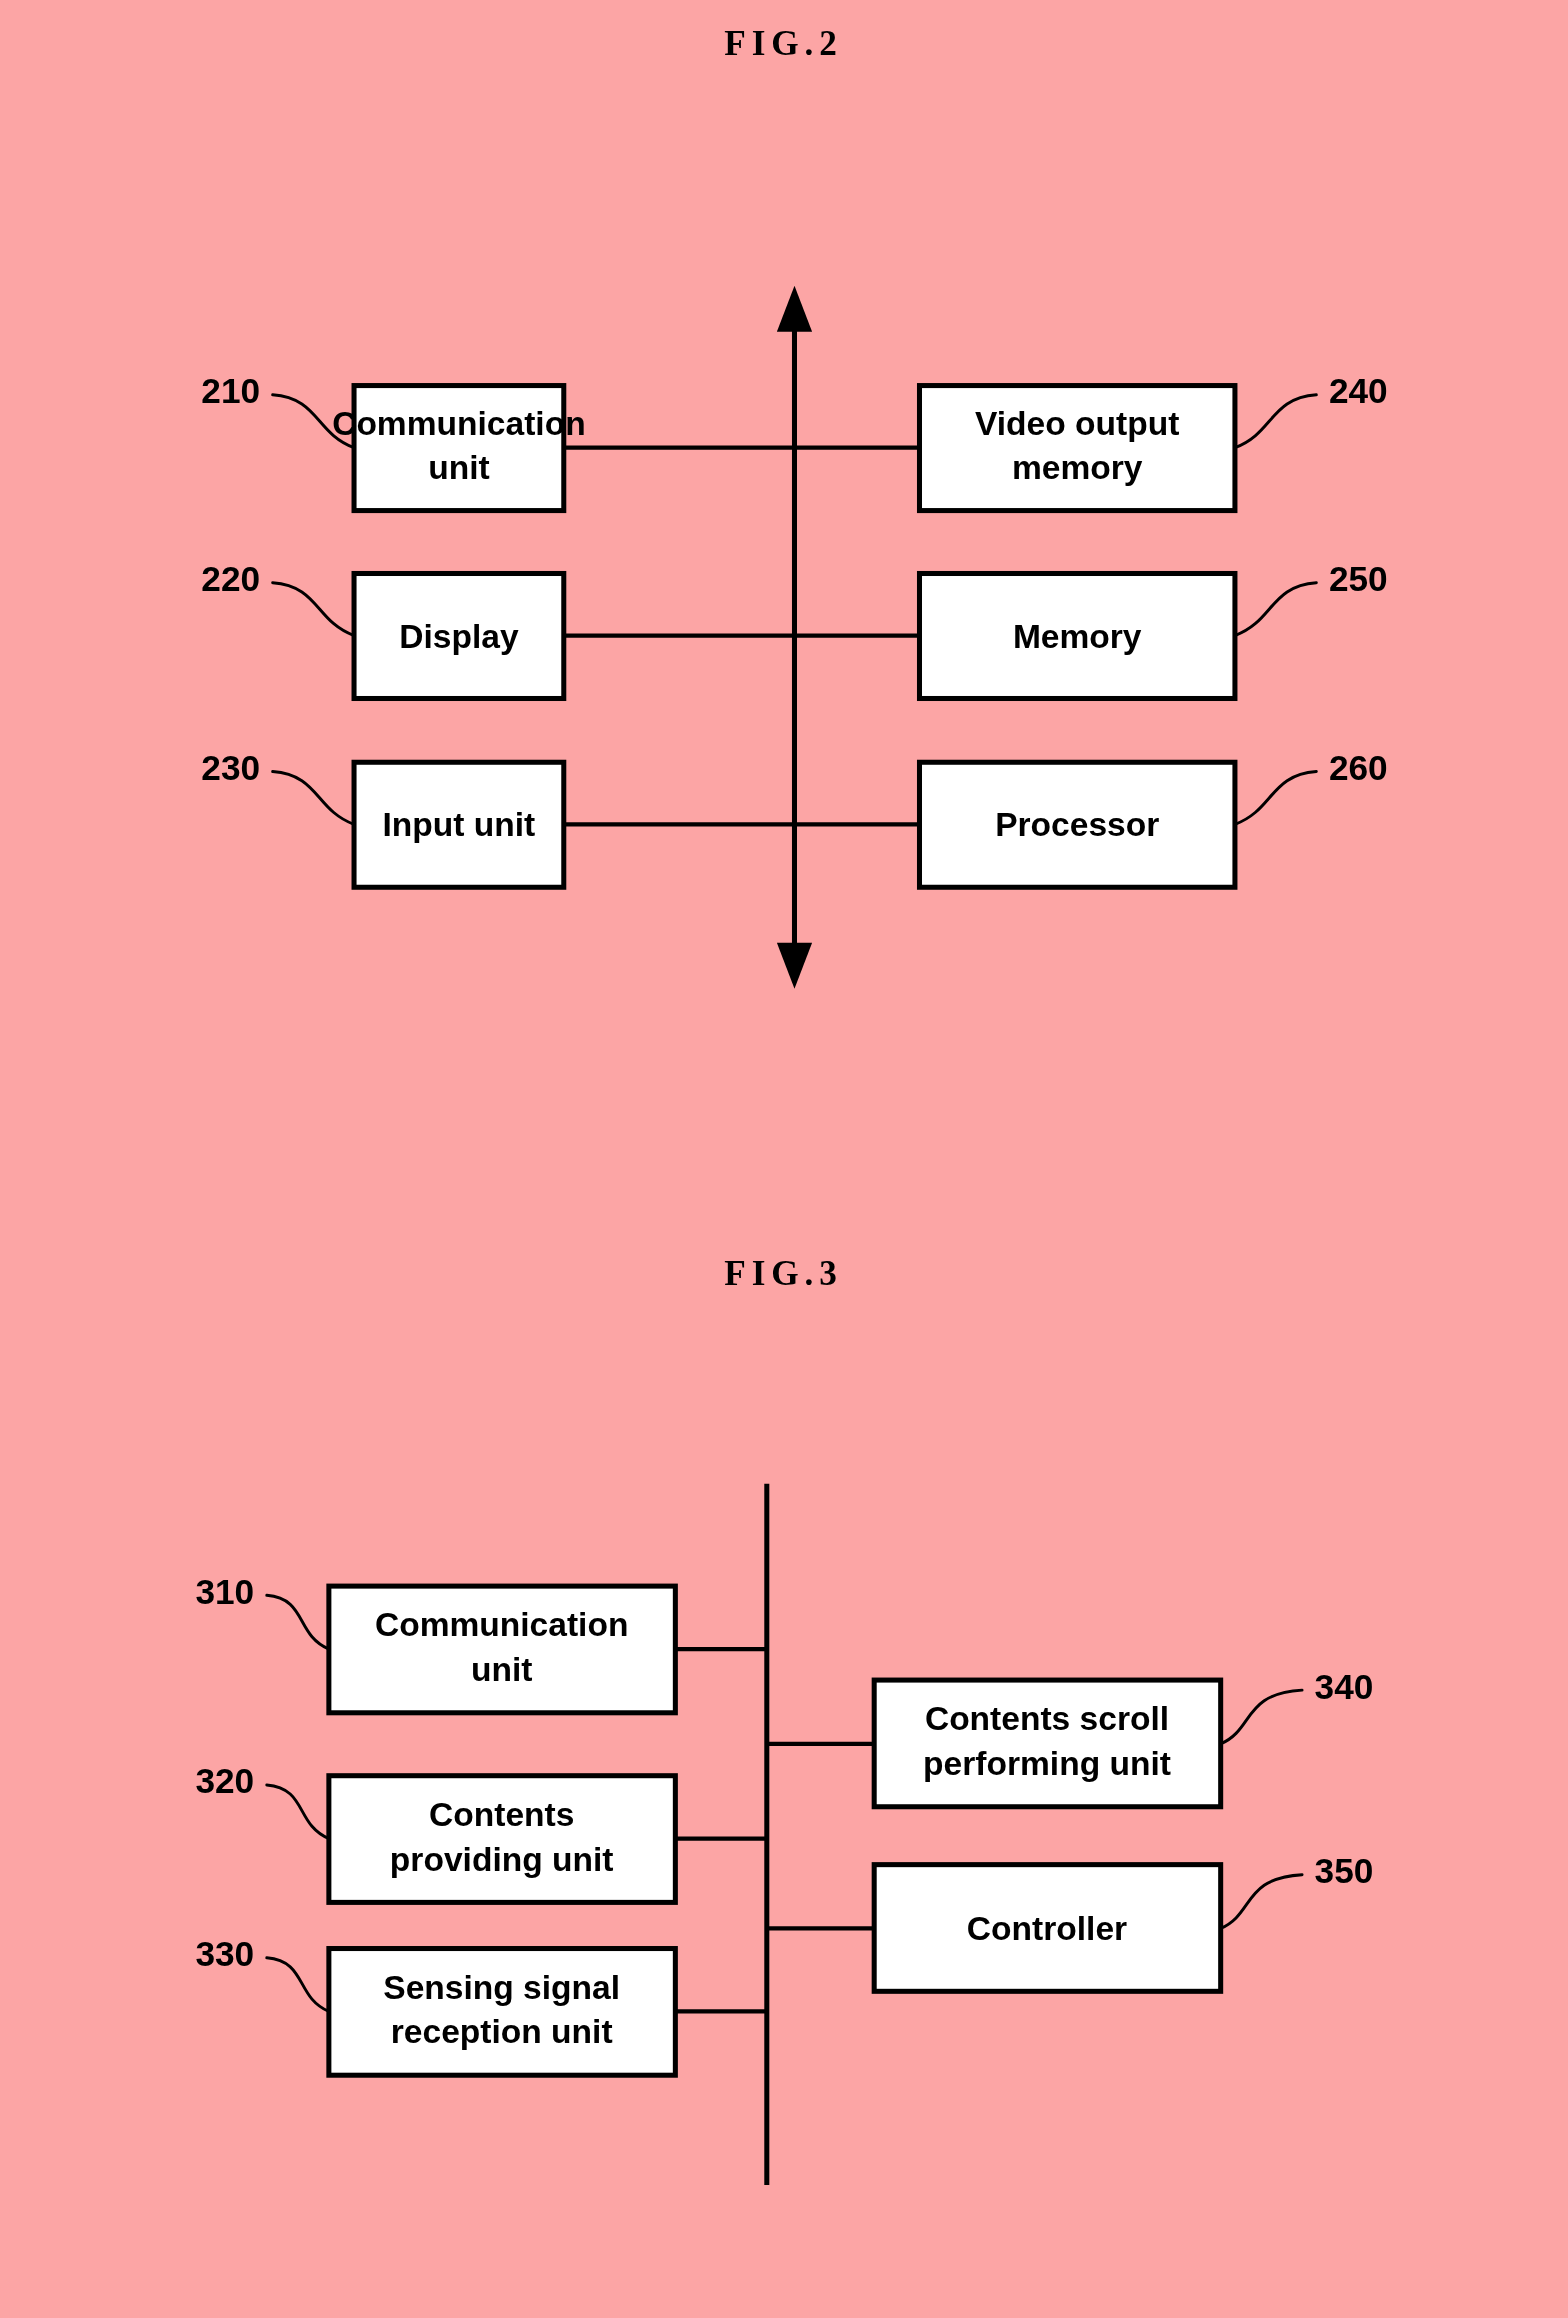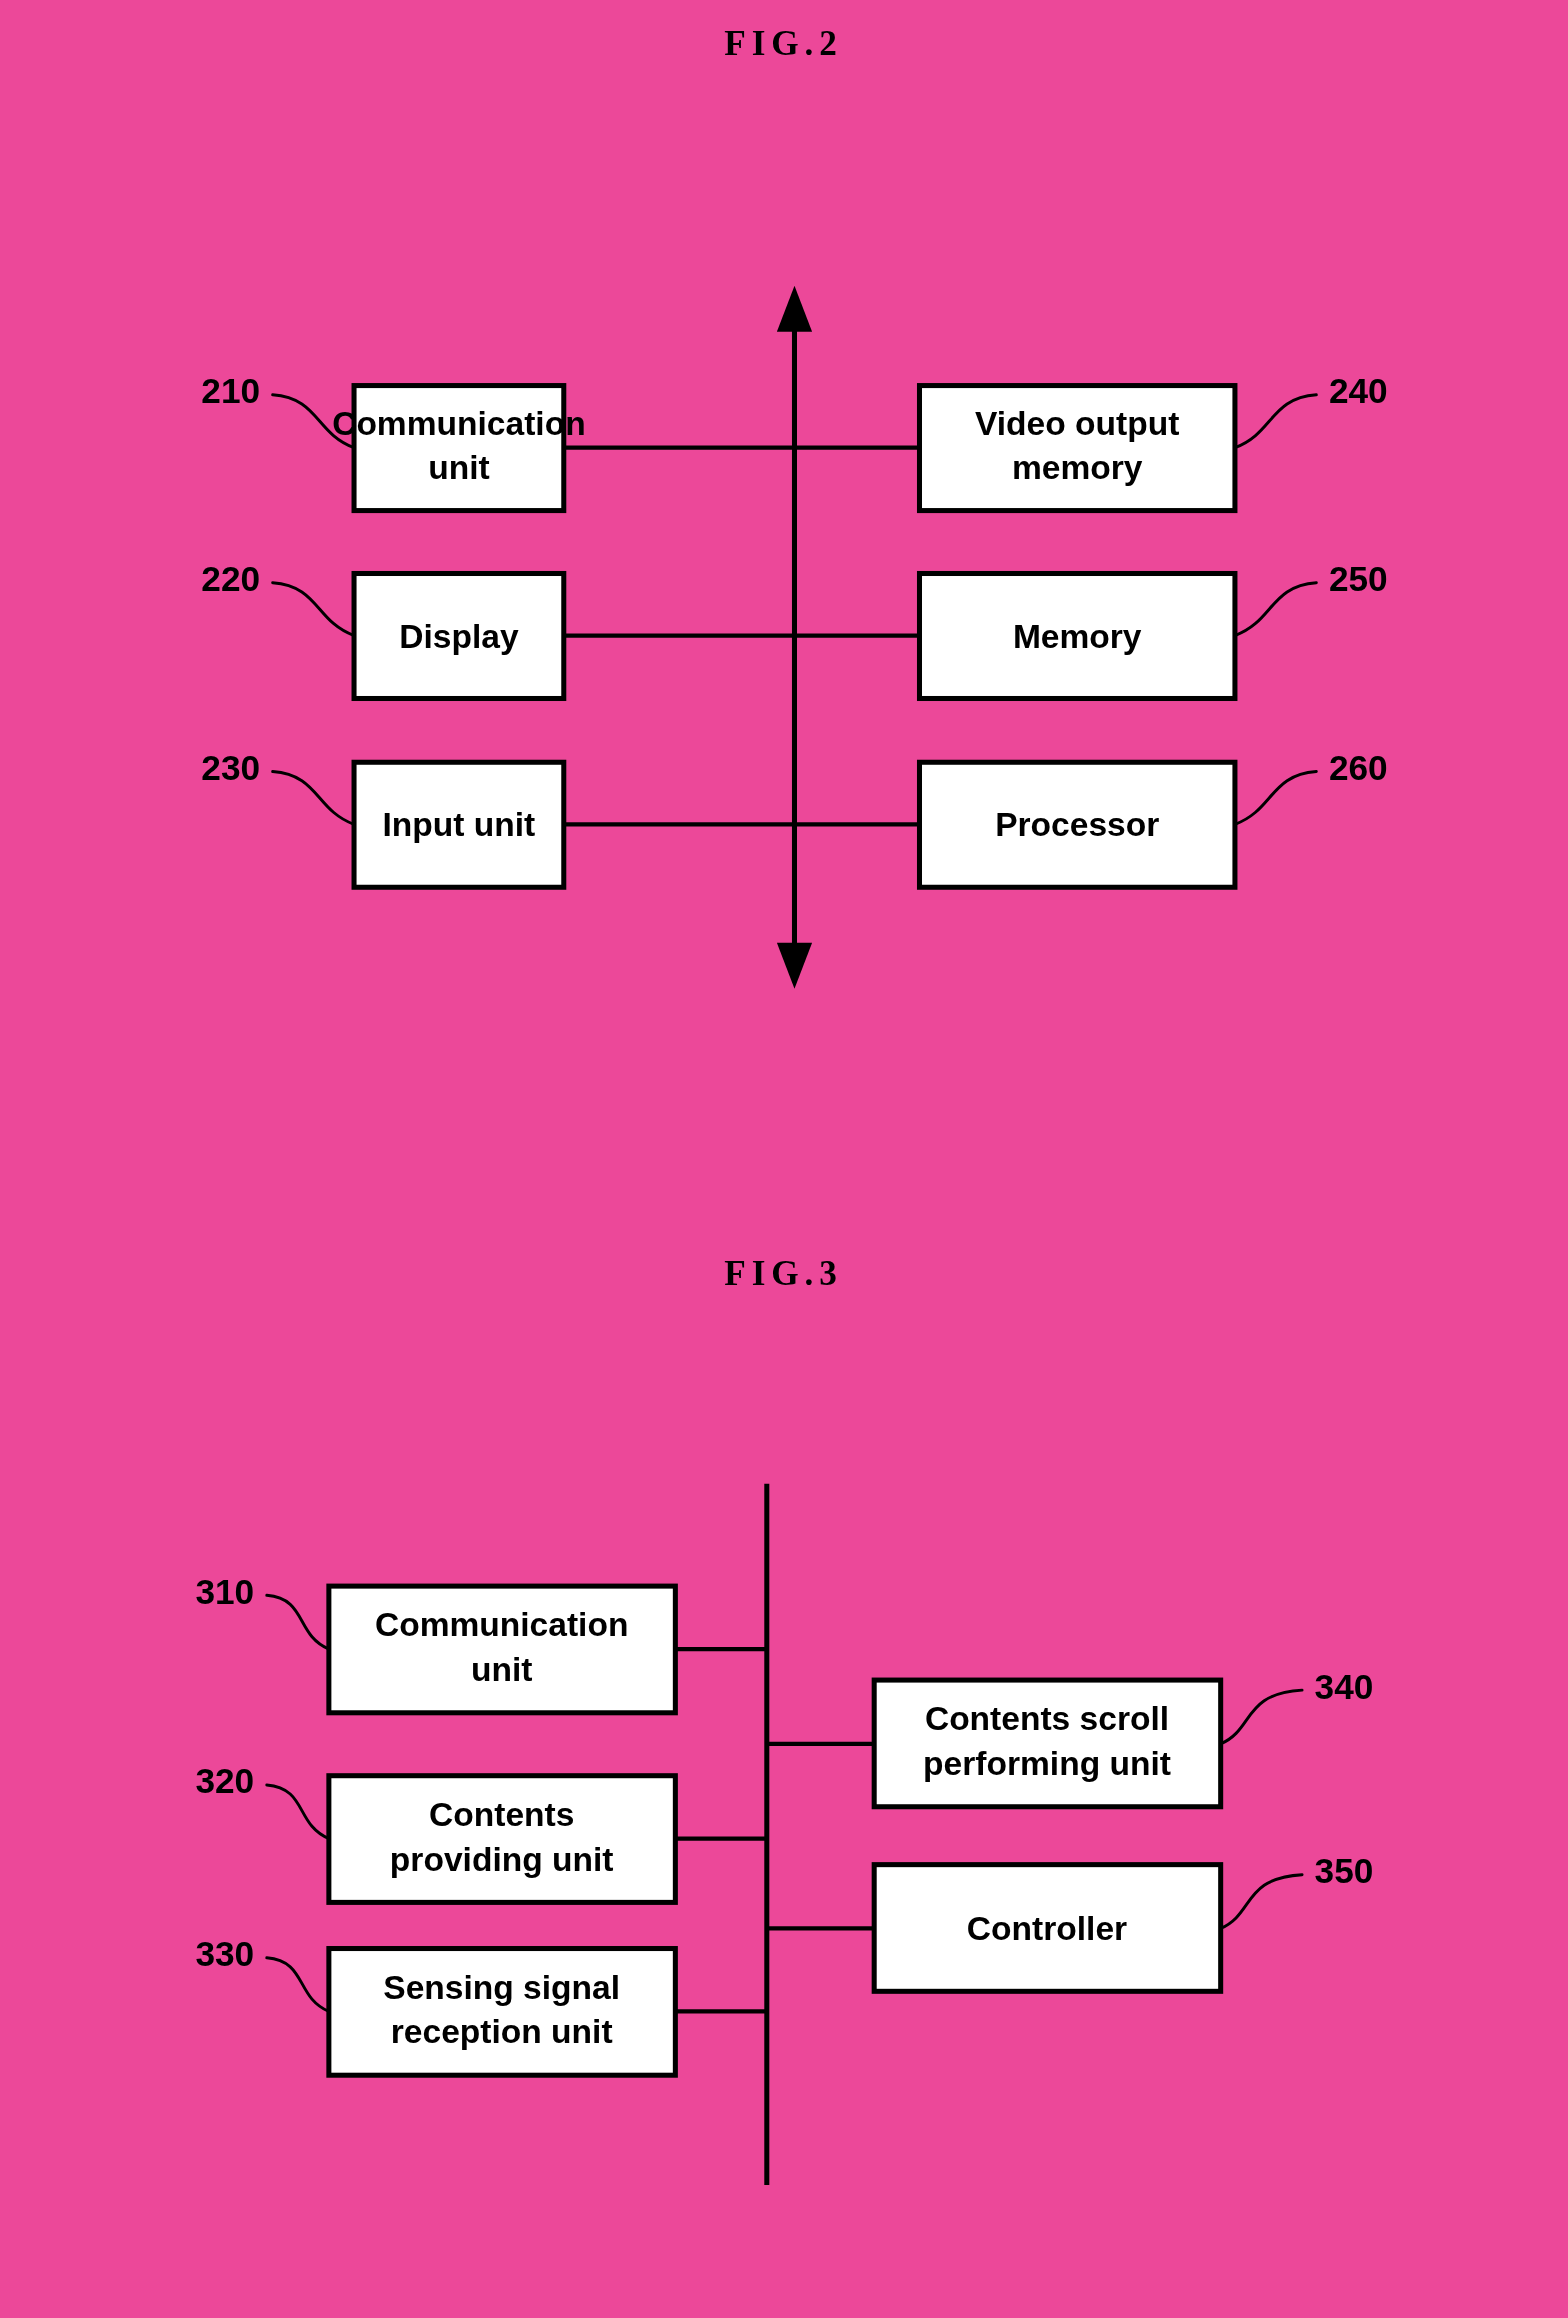--- a/index.html
+++ b/index.html
@@ -11,21 +11,21 @@
   body {
     width: 1568px;
     height: 2319px;
     position: relative;
     font-family: "Liberation Sans", sans-serif;
     overflow: hidden;
   }
   .page {
     position: absolute;
     inset: 0;
-    background: #ec4899;
+    background: #fca5a5;
   }
   svg.figure-canvas {
     position: absolute;
     left: 0;
     top: 0;
     width: 1568px;
     height: 2319px;
     display: block;
   }
   .fig-title {

